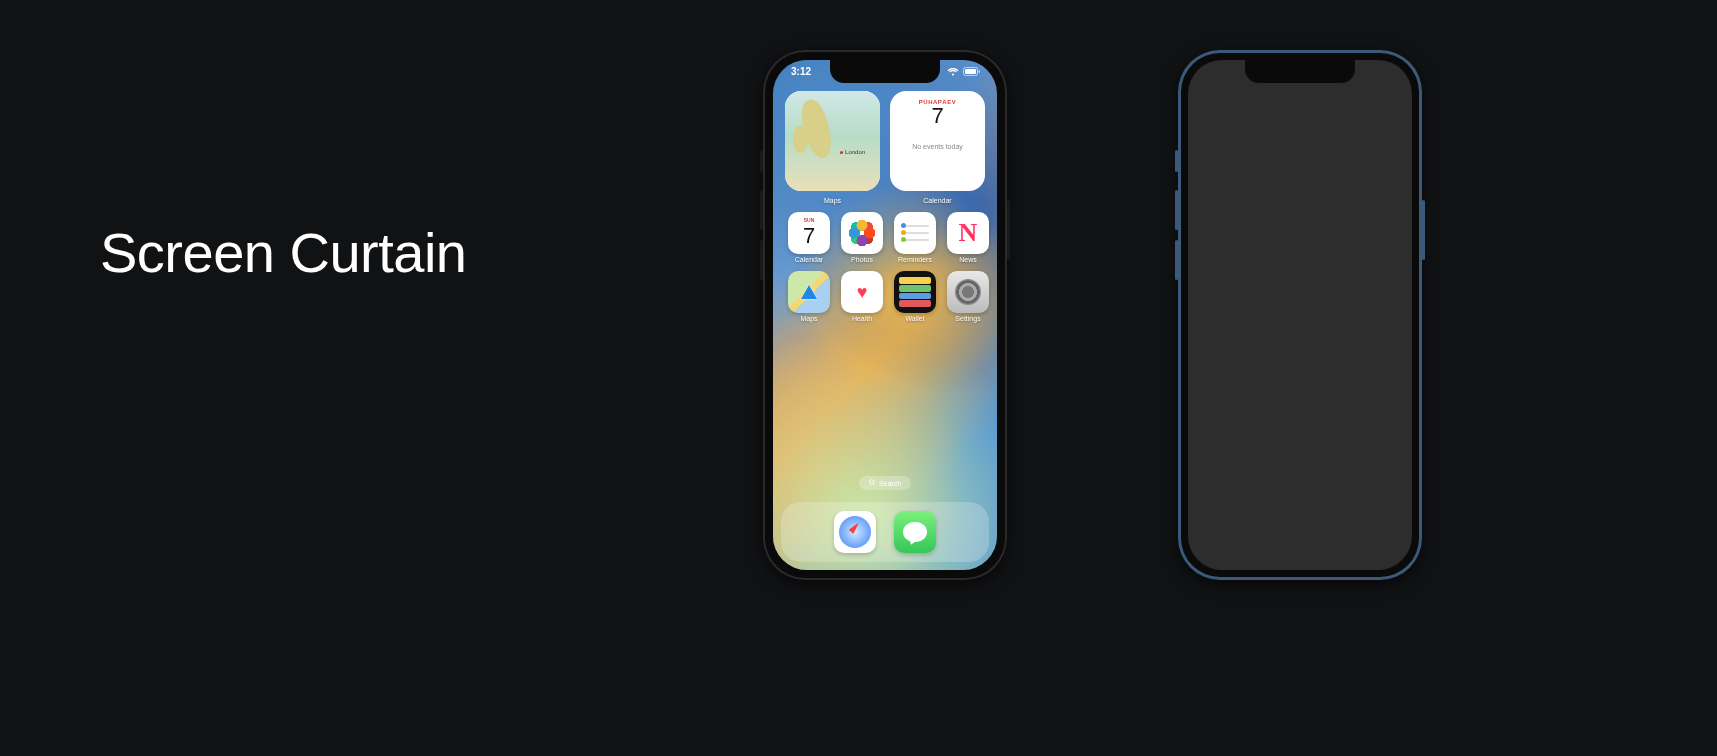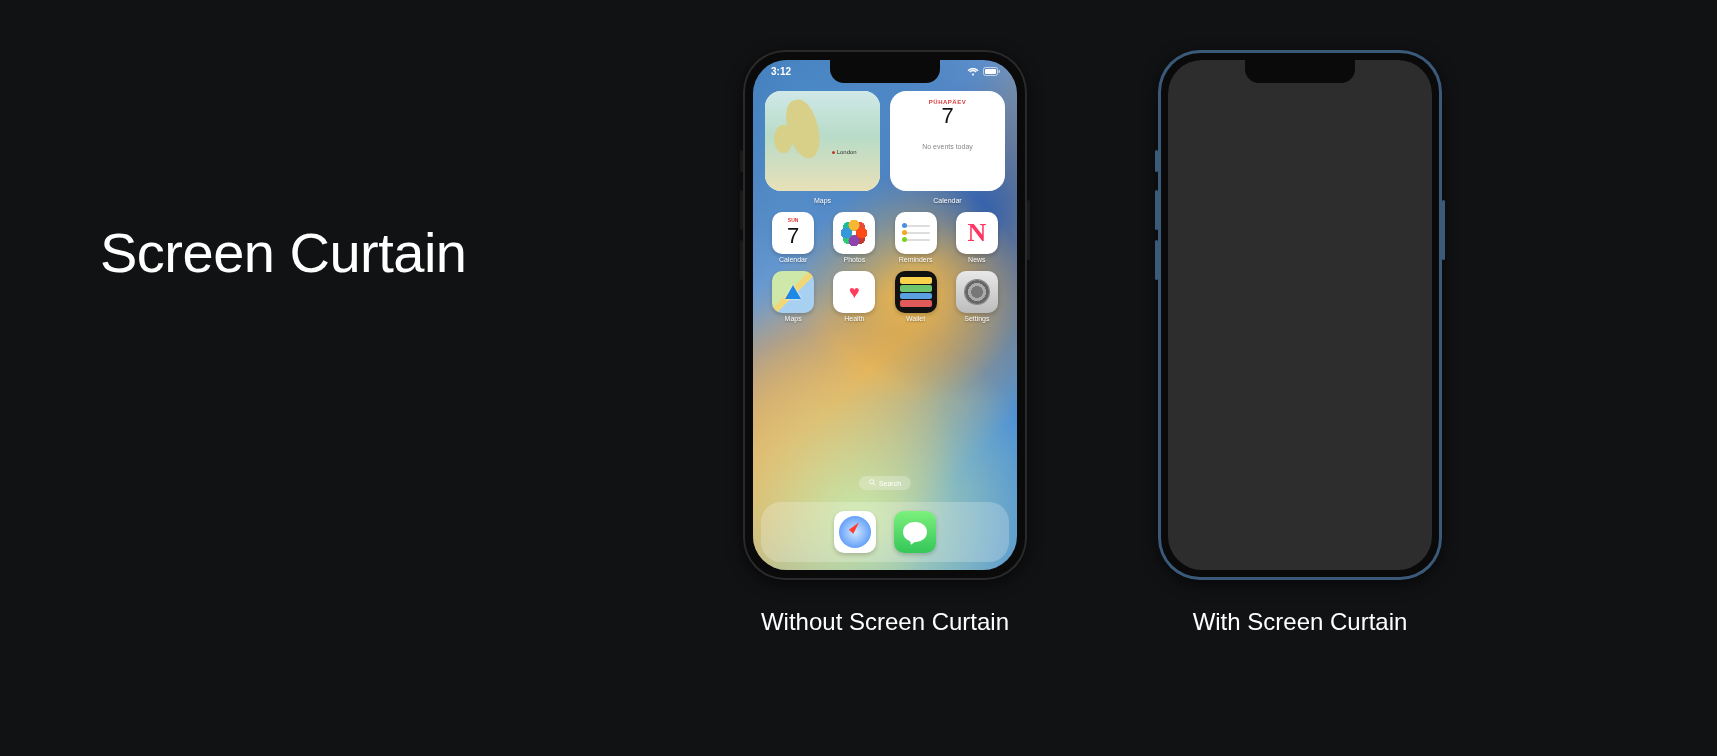--- a/index.html
+++ b/index.html
@@ -45,21 +45,21 @@
   .caption {
     font-size: 24px;
     font-weight: 300;
     margin-top: 28px;
     color: #fff;
   }
 
   
   .phone {
     position: relative;
-    width: 284px;
+    width: 244px;
     height: 530px;
     margin: 0 auto;
     border-radius: 42px;
     padding: 10px;
     background: #0a0a0a;
     box-shadow: inset 0 0 0 2px #2a2a2a, 0 4px 16px rgba(0,0,0,0.6);
   }
   .phone.blue-frame {
     box-shadow: inset 0 0 0 3px #3b5a7a, 0 4px 16px rgba(0,0,0,0.6);
   }
@@ -517,26 +517,24 @@
         <div class="app-icon ico-safari">
           <div class="compass"></div>
         </div>
         <div class="app-icon ico-messages">
           <div class="bubble"></div>
         </div>
       </div>
 
     </div>
   </div>
-  <div class="caption">Without Screen Curtain</div>
 </div>
 
 <div class="phone-col right">
   <div class="phone blue-frame">
     <div class="notch"></div>
     <div class="side-btn l1"></div>
     <div class="side-btn l2"></div>
     <div class="side-btn l3"></div>
     <div class="side-btn r1"></div>
     <div class="screen dark"></div>
   </div>
-  <div class="caption">With Screen Curtain</div>
 </div>
 
 </body></html>

